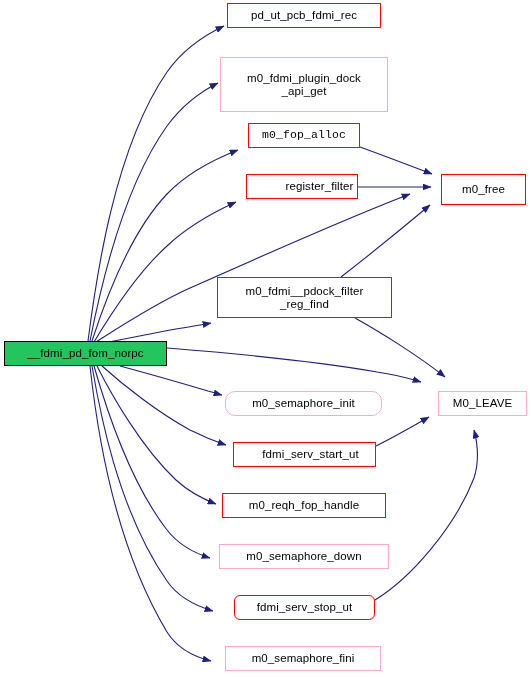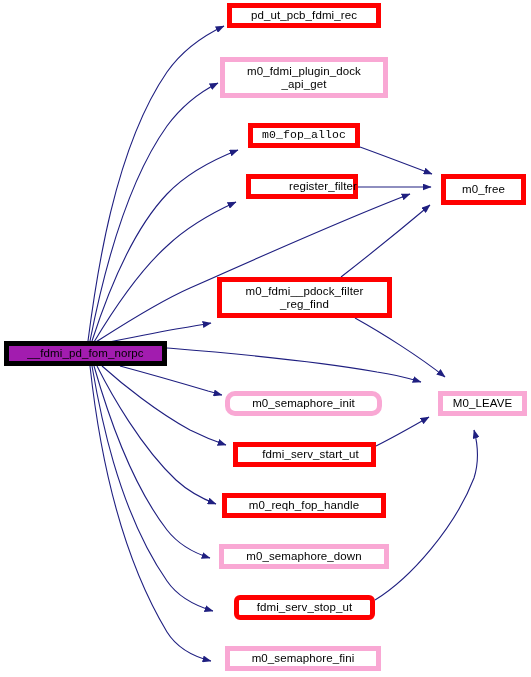--- a/index.html
+++ b/index.html
@@ -19,37 +19,37 @@
     position: absolute;
     top: 0;
     left: 0;
     width: 531px;
     height: 677px;
   }
   .node-box {
     position: absolute;
     box-sizing: border-box;
     background: #ffffff;
-    border: 5px solid #f9a8d4;
+    border: 1px solid #f9a8d4;
     display: flex;
     align-items: center;
     justify-content: center;
     text-align: center;
     line-height: 1.12;
     font-size: 11.5px;
     color: #000000;
     letter-spacing: 0.1px;
     white-space: pre-line;
     user-select: none;
   }
   .node-box.red {
     border-color: #ff0000;
   }
   .node-box.current {
-    background: #a21caf;
+    background: #22c55e;
     border-color: #000000;
   }
   .node-label {
     display: block;
     width: 100%;
     padding: 0 3px;
     box-sizing: border-box;
   }
 </style>
 </head>
@@ -82,21 +82,21 @@
         <path d="M 341 277 C 368 256 405 226 430 205" fill="none" stroke="#1f1f80" stroke-width="1.1" marker-end="url(#arrowhead)"></path>
         <path d="M 355 318 C 382 333 420 357 445 377" fill="none" stroke="#1f1f80" stroke-width="1.1" marker-end="url(#arrowhead)"></path>
         <path d="M 376 446 C 396 436 415 425 429 417" fill="none" stroke="#1f1f80" stroke-width="1.1" marker-end="url(#arrowhead)"></path>
         <path d="M 375 600 C 411 578 455 527 474 478 C 479 462 478 445 474 430" fill="none" stroke="#1f1f80" stroke-width="1.1" marker-end="url(#arrowhead)"></path>
       </g>
   </svg>
 
   <div id="nodes-layer">
       <div class="node-box current" style="left: 4px; top: 341px; width: 163px; height: 25px;"><span class="node-label">__fdmi_pd_fom_norpc</span></div>
       <div class="node-box red" style="left: 227px; top: 3px; width: 154px; height: 25px;"><span class="node-label">pd_ut_pcb_fdmi_rec</span></div>
-      <div class="node-box" style="left: 220px; top: 57px; width: 168px; height: 41px; text-align: center;"><span class="node-label">m0_fdmi_plugin_dock
+      <div class="node-box" style="left: 220px; top: 57px; width: 168px; height: 55px; text-align: center;"><span class="node-label">m0_fdmi_plugin_dock
 _api_get</span></div>
       <div class="node-box red" style="left: 248px; top: 123px; width: 112px; height: 25px; font-family: Liberation Mono, monospace;"><span class="node-label">m0_fop_alloc</span></div>
       <div class="node-box red" style="left: 246px; top: 174px; width: 112px; height: 25px; padding-left: 35px;"><span class="node-label">register_filter</span></div>
       <div class="node-box red" style="left: 441px; top: 174px; width: 85px; height: 31px;"><span class="node-label">m0_free</span></div>
       <div class="node-box red" style="left: 217px; top: 277px; width: 175px; height: 41px;"><span class="node-label">m0_fdmi__pdock_filter
 _reg_find</span></div>
       <div class="node-box" style="left: 225px; top: 391px; width: 157px; height: 25px; border-radius: 10px;"><span class="node-label">m0_semaphore_init</span></div>
       <div class="node-box" style="left: 438px; top: 391px; width: 89px; height: 25px;"><span class="node-label">M0_LEAVE</span></div>
       <div class="node-box red" style="left: 233px; top: 442px; width: 143px; height: 25px; padding-left: 12px;"><span class="node-label">fdmi_serv_start_ut</span></div>
       <div class="node-box red" style="left: 222px; top: 493px; width: 164px; height: 25px;"><span class="node-label">m0_reqh_fop_handle</span></div>

